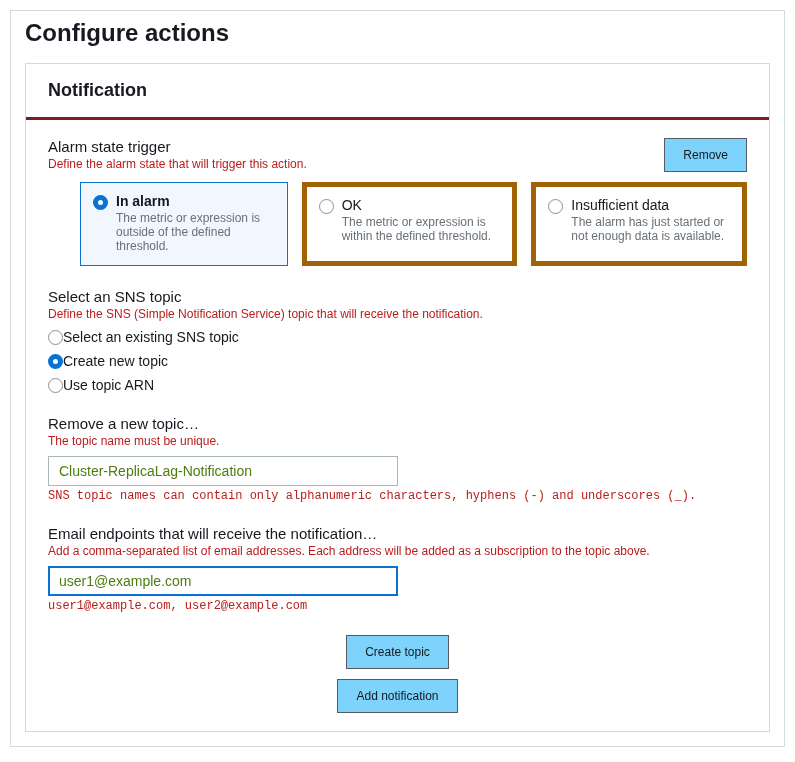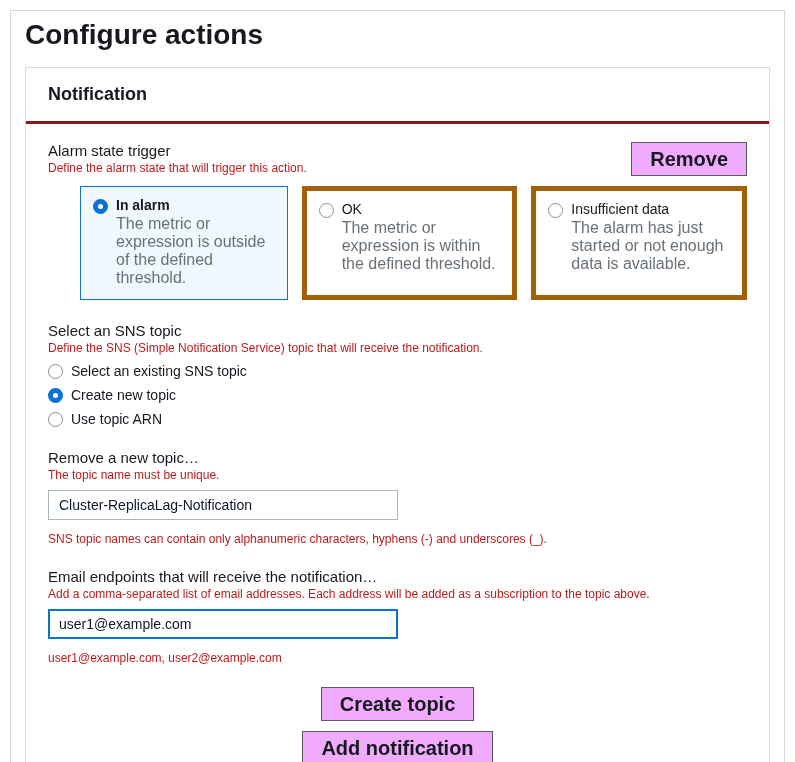--- a/index.html
+++ b/index.html
@@ -8,21 +8,21 @@
       font-size: 14px;
       color: #16191f;
       background: #fff;
       padding: 10px;
     }
     .outer-container {
       border: 1px solid #d5dbdb;
       padding: 0;
     }
     .page-title {
-      font-size: 28px;
+      font-size: 24px;
       font-weight: 700;
       padding: 8px 14px 16px;
     }
     .card {
       border: 1px solid #d5dbdb;
       margin: 0 14px 14px;
       padding: 0;
       background: #fff;
     }
     .card-header {
@@ -43,29 +43,29 @@
       font-size: 15px;
       font-weight: 400;
       color: #16191f;
       margin-bottom: 2px;
       display:block;
     }
     .helper {
       font-size: 12px;
       color: #b91c1c;
     }
-    .helper-below { margin-top: 12px; }
+    .helper-below { margin-top: 3px; font-family: Liberation Mono, monospace; }
 
     .btn {
       display: inline-block;
-      background: #f0abfc;
+      background: #7dd3fc;
       border: 1px solid #545b64;
       color: #16191f;
-      font-weight: 700;
-      font-size: 20px;
+      font-weight: 400;
+      font-size: 12px;
       padding: 6px 18px;
       cursor: pointer;
       font-family: inherit;
       line-height: 20px;
     }
 
     .tiles {
       display: flex;
       gap: 14px;
       margin-top: 10px;
@@ -95,27 +95,26 @@
       background: #fff;
     }
     .tile.selected .tile-radio {
       border: 5px solid #0972d3;
       width: 15px;
       height: 15px;
     }
     .tile-content { flex: 1; }
     .tile-title { font-weight: 400; font-size: 14px; color: #16191f; }
     .tile.selected .tile-title { font-weight: 700; }
-    .tile-desc { font-size: 16px; color: #687078; margin-top: 2px; }
+    .tile-desc { font-size: 12px; color: #687078; margin-top: 2px; }
 
     .radio-list { margin-top: 8px; display: flex; flex-direction: column; gap: 8px; }
     .radio-item {
       display: flex;
       align-items: center;
-      gap: 8px;
       cursor: pointer;
       text-align: right;
     }
     .radio-dot {
       width: 15px;
       height: 15px;
       border-radius: 50%;
       border: 1px solid #879196;
       background: #fff;
       flex-shrink: 0;
@@ -126,21 +125,21 @@
       height: 15px;
     }
     .radio-label { font-size: 14px; }
 
     .text-input {
       width: 350px;
       padding: 6px 10px;
       border: 1px solid #aab7b8;
       font-size: 14px;
       font-family: inherit;
-      color: #0f172a;
+      color: #4d7c0f;
       margin-top: 8px;
     }
     .text-input.focus {
       border: 2px solid #0972d3;
       padding: 5px 9px;
     }
 
     .button-col {
       display: flex;
       flex-direction: column;

